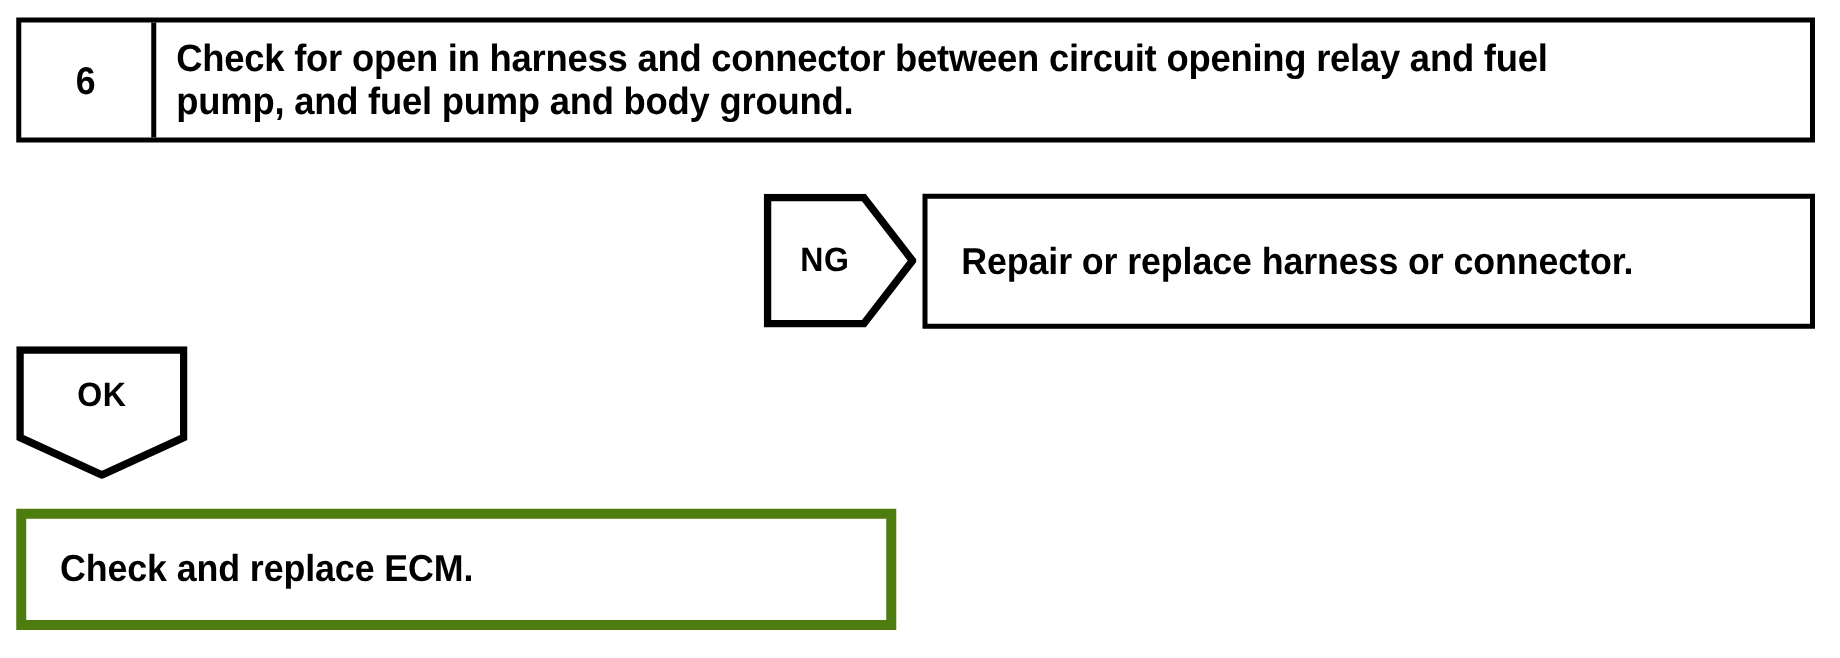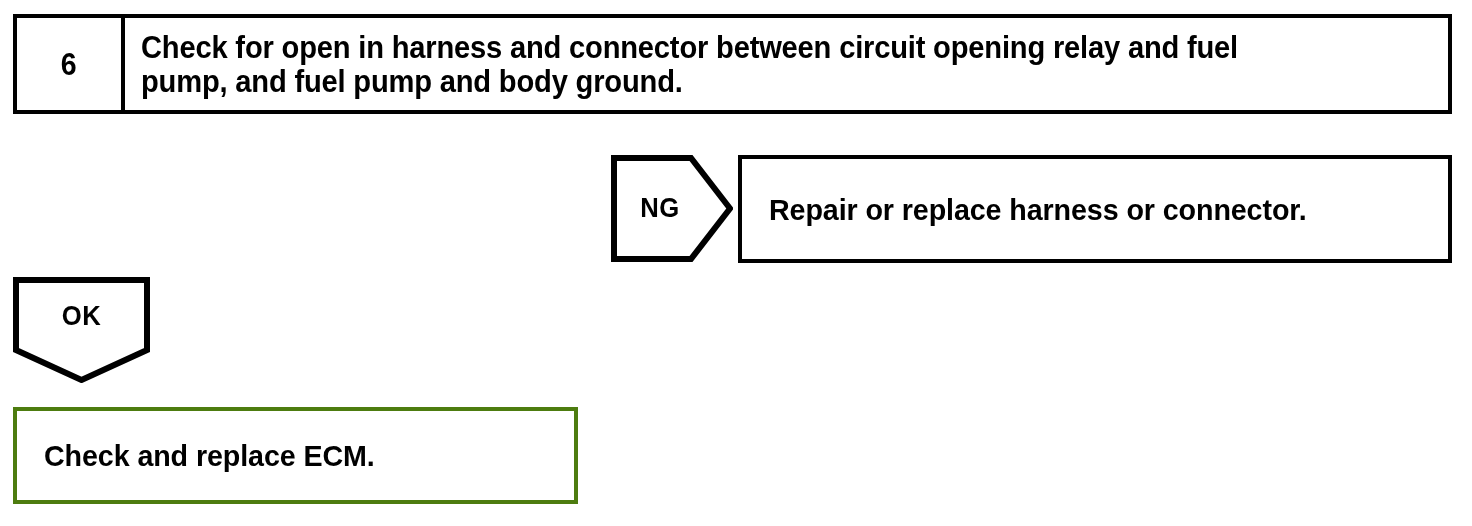--- a/index.html
+++ b/index.html
@@ -146,23 +146,23 @@
     font-weight: bold;
     letter-spacing: 0.5px;
     transform: scaleX(0.95);
   }
 
   
   .final-box {
     position: absolute;
     left: 13px;
     top: 407px;
-    width: 565px;
+    width: 704px;
     height: 97px;
-    border: 4px solid #4d7c0f;
+    border: 8px solid #4d7c0f;
     box-sizing: border-box;
     background: #fff;
     display: flex;
     align-items: center;
     padding-left: 27px;
   }
   .final-text {
     font-size: 30px;
     font-weight: bold;
     letter-spacing: -0.1px;

